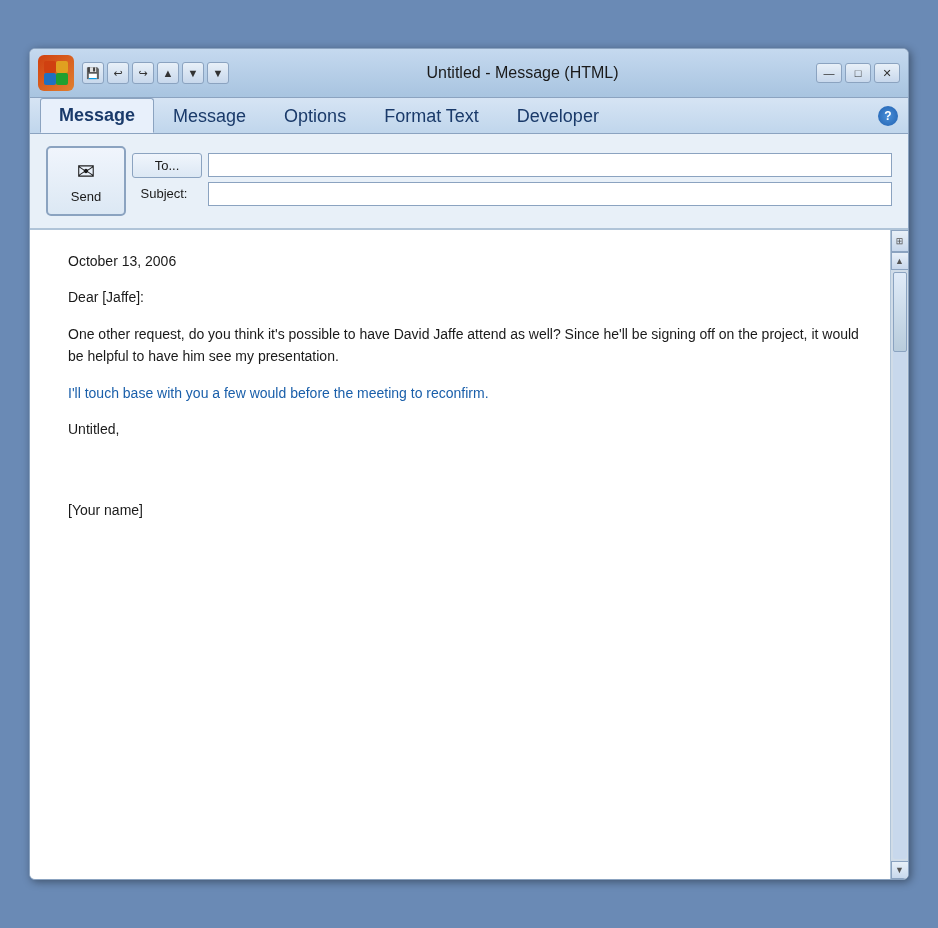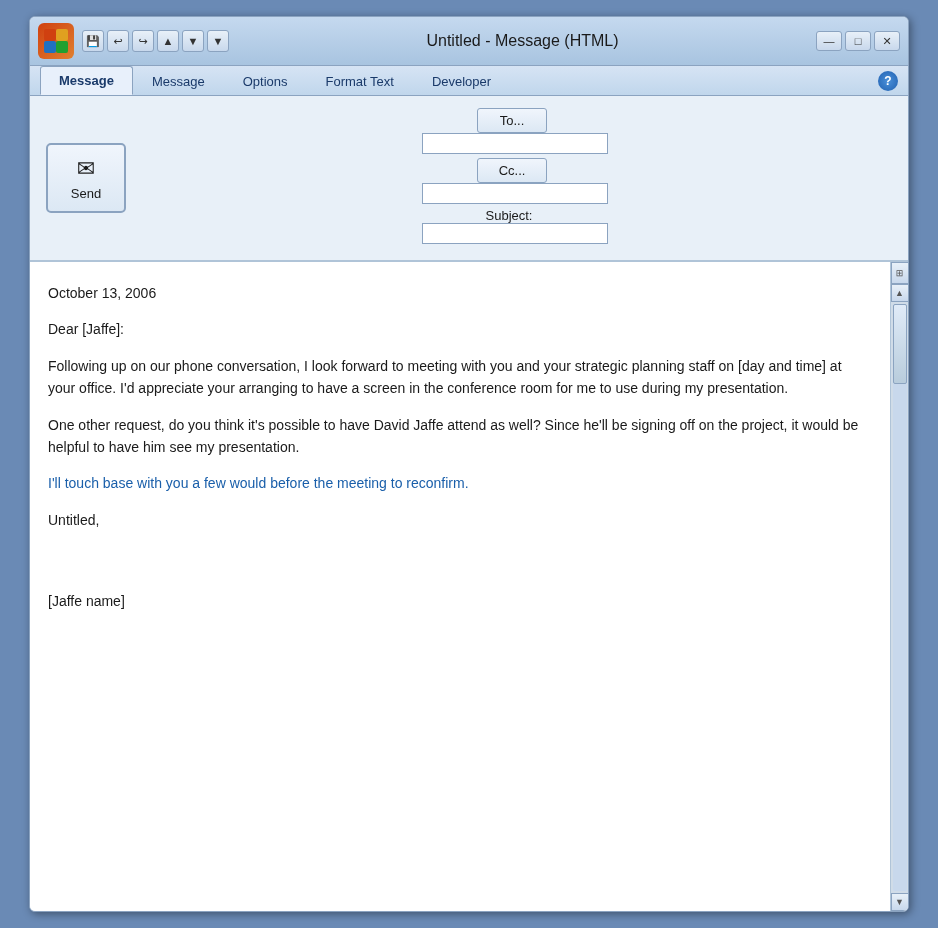--- a/index.html
+++ b/index.html
@@ -88,21 +88,21 @@
     .ribbon-tabs {
       background: linear-gradient(to bottom, #d6e4f4, #c0d6ec);
       display: flex;
       align-items: flex-end;
       padding: 0 60px 0 10px;
       border-bottom: 1px solid #8ba3c0;
       position: relative;
     }
     .tab {
       padding: 6px 18px;
-      font-size: 13px;
+      font-size: 18px;
       color: #1a3a6a;
       cursor: pointer;
       border: 1px solid transparent;
       border-bottom: none;
       border-radius: 3px 3px 0 0;
       background: transparent;
     }
     .tab.active {
       background: #e8f0fb;
       border-color: #8ba3c0;
@@ -129,21 +129,20 @@
     
     .email-form {
       background: #e8f0f8;
       padding: 8px 10px;
       border-bottom: 1px solid #b0c4d8;
     }
     .email-row {
       display: flex;
       align-items: center;
       margin-bottom: 4px;
-      flex-direction: column;
     }
     .email-btn {
       width: 70px;
       padding: 4px 8px;
       background: linear-gradient(to bottom, #f0f5fc, #dce8f4);
       border: 1px solid #8ba3c0;
       border-radius: 3px;
       font-size: 13px;
       cursor: pointer;
       text-align: center;
@@ -206,20 +205,21 @@
     .email-body {
       flex: 1;
       padding: 20px 18px;
       font-size: 14px;
       color: #1a1a1a;
       line-height: 1.6;
       overflow-y: auto;
     }
     .email-body p {
       margin-bottom: 14px;
+      margin-left: 20px;
     }
     .blue-link {
       color: #1a5faa;
     }
     
     .scrollbar-area {
       width: 18px;
       background: #d0dce8;
       border-left: 1px solid #b0c4d8;
       display: flex;
@@ -312,42 +312,37 @@
       <div class="send-btn">
         <span class="send-icon">✉</span>
         <span>Send</span>
       </div>
       <div class="form-fields">
         <div class="email-row">
           <button class="email-btn">To...</button>
           <input class="email-input" type="text" value="" style="">
         </div>
         <div class="email-row">
-          <button class="email-btn">Cc...</button>
-          <input class="email-input" type="text" value="" style="">
-        </div>
-        <div class="email-row">
           <span class="subject-label">Subject:</span>
           <input class="email-input" type="text" value="" style="">
         </div>
       </div>
     </div>
   </div>
 
   <div class="email-body-container">
     <div class="email-body">
       <p>October 13, 2006</p>
       <p>Dear [Jaffe]:</p>
-      <p>Following up on our phone conversation, I look forward to meeting with you and your strategic planning staff on [day and time] at your office. I'd appreciate your arranging to have a screen in the conference room for me to use during my presentation.</p>
       <p>One other request, do you think it's possible to have David Jaffe attend as well? Since he'll be signing off on the project, it would be helpful to have him see my presentation.</p>
       <p class="blue-link">I'll touch base with you a few would before the meeting to reconfirm.</p>
       <p>Untitled,</p>
       <br>
       <br>
-      <p>[Jaffe name]</p>
+      <p>[Your name]</p>
     </div>
     <div class="scrollbar-area">
       <div class="scroll-icon-btn">⊞</div>
       <div class="scroll-top-btn">▲</div>
       <div class="scroll-track">
         <div class="scroll-thumb"></div>
       </div>
       <div class="scroll-bot-btn">▼</div>
     </div>
   </div>

